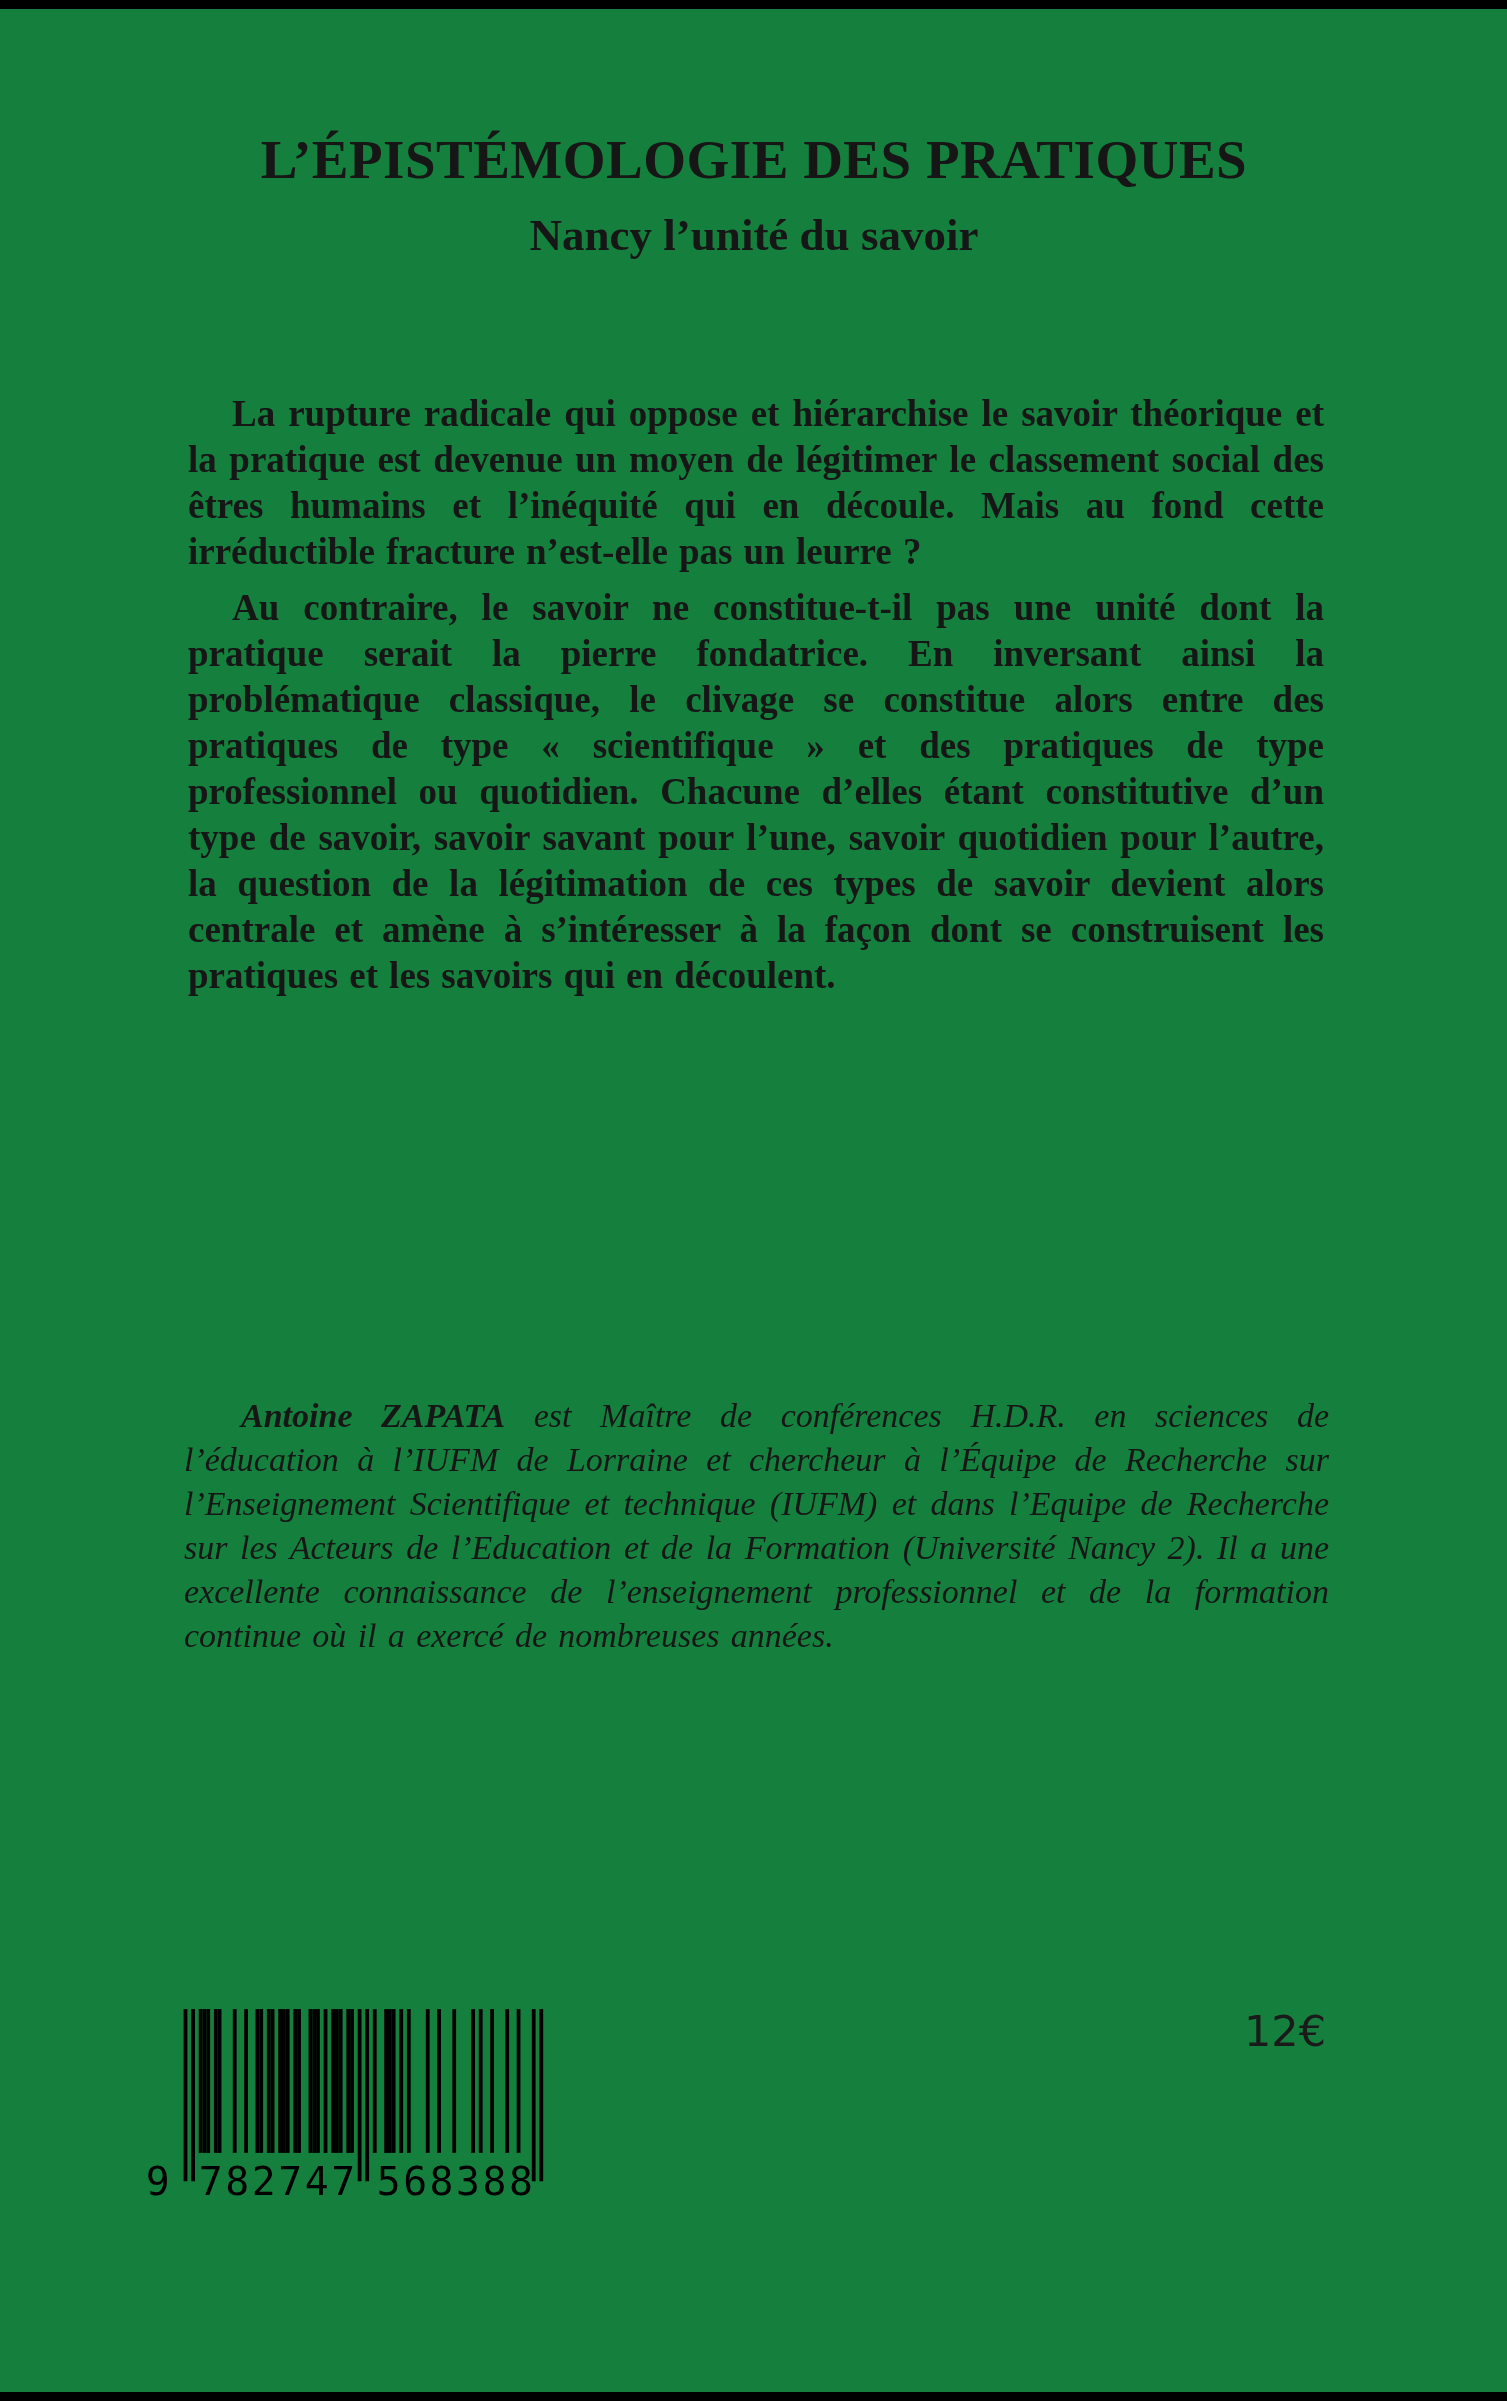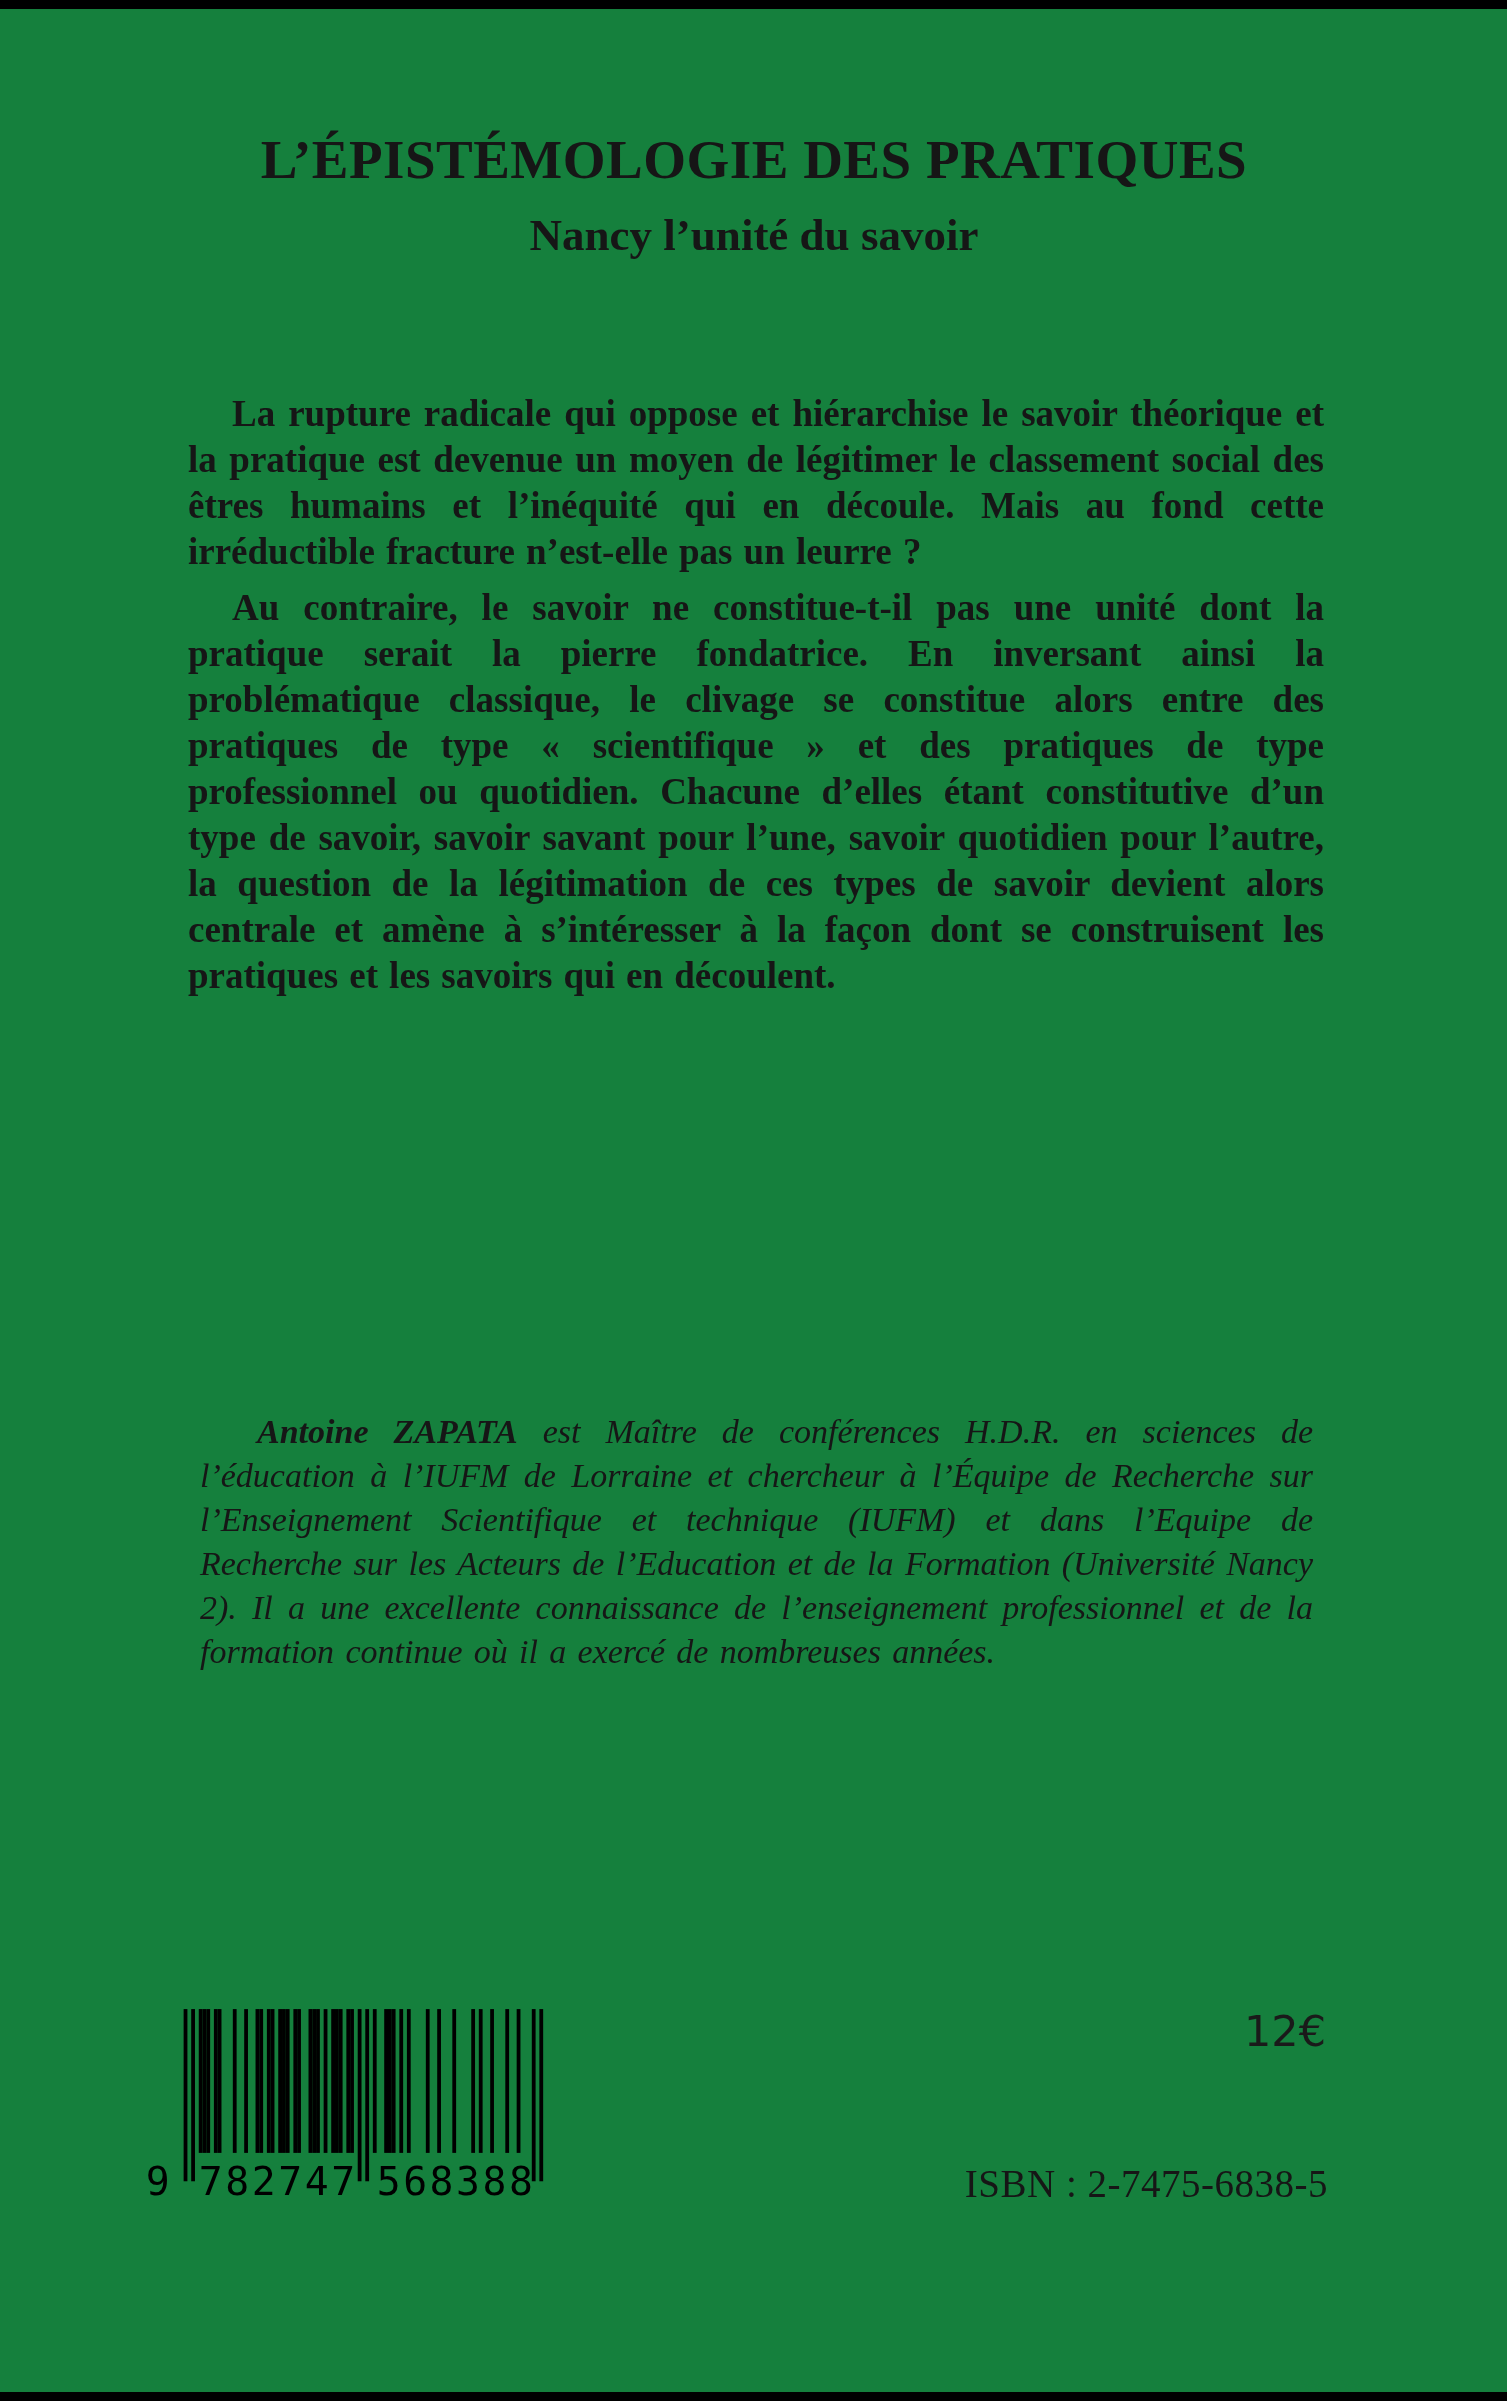--- a/index.html
+++ b/index.html
@@ -31,21 +31,21 @@
     font-size:37px;line-height:46px;
     text-align:justify;
   }
   .synopsis p{margin:10px;text-indent:44px;word-spacing:1.9px;font-weight:bold;}
 
   .author-bio{
     position:absolute;top:1394px;left:184px;width:1145px;
     font-size:34px;line-height:44px;
     font-style:italic;text-align:justify;word-spacing:2.8px;
   }
-  .author-bio p{margin:16px;text-indent:57px;font-style:italic;}
+  .author-bio p{margin:0;text-indent:57px;font-style:italic;}
   .author-bio b{font-weight:bold;}
 
   .barcode{
     position:absolute;left:142px;top:2009px;
   }
   .bcd{font-family:"DejaVu Sans Mono", monospace;font-size:42px;fill:#000;}
 
   .price{
     position:absolute;top:2006px;right:182px;
     font-family:"DejaVu Sans", sans-serif;
@@ -132,18 +132,17 @@
         <text x="204" y="197" class="bcd">5</text>
         <text x="232" y="197" class="bcd">6</text>
         <text x="260" y="197" class="bcd">8</text>
         <text x="288" y="197" class="bcd">3</text>
         <text x="316" y="197" class="bcd">8</text>
         <text x="344" y="197" class="bcd">8</text>
       </svg></div>
 
   <div class="price">12€</div>
 
-  <div class="isbn">ISBN : 2-7475-6838-5</div>
 
   <div class="edge edge-bottom"></div>
 
 </div>
 
 
 </body></html>

